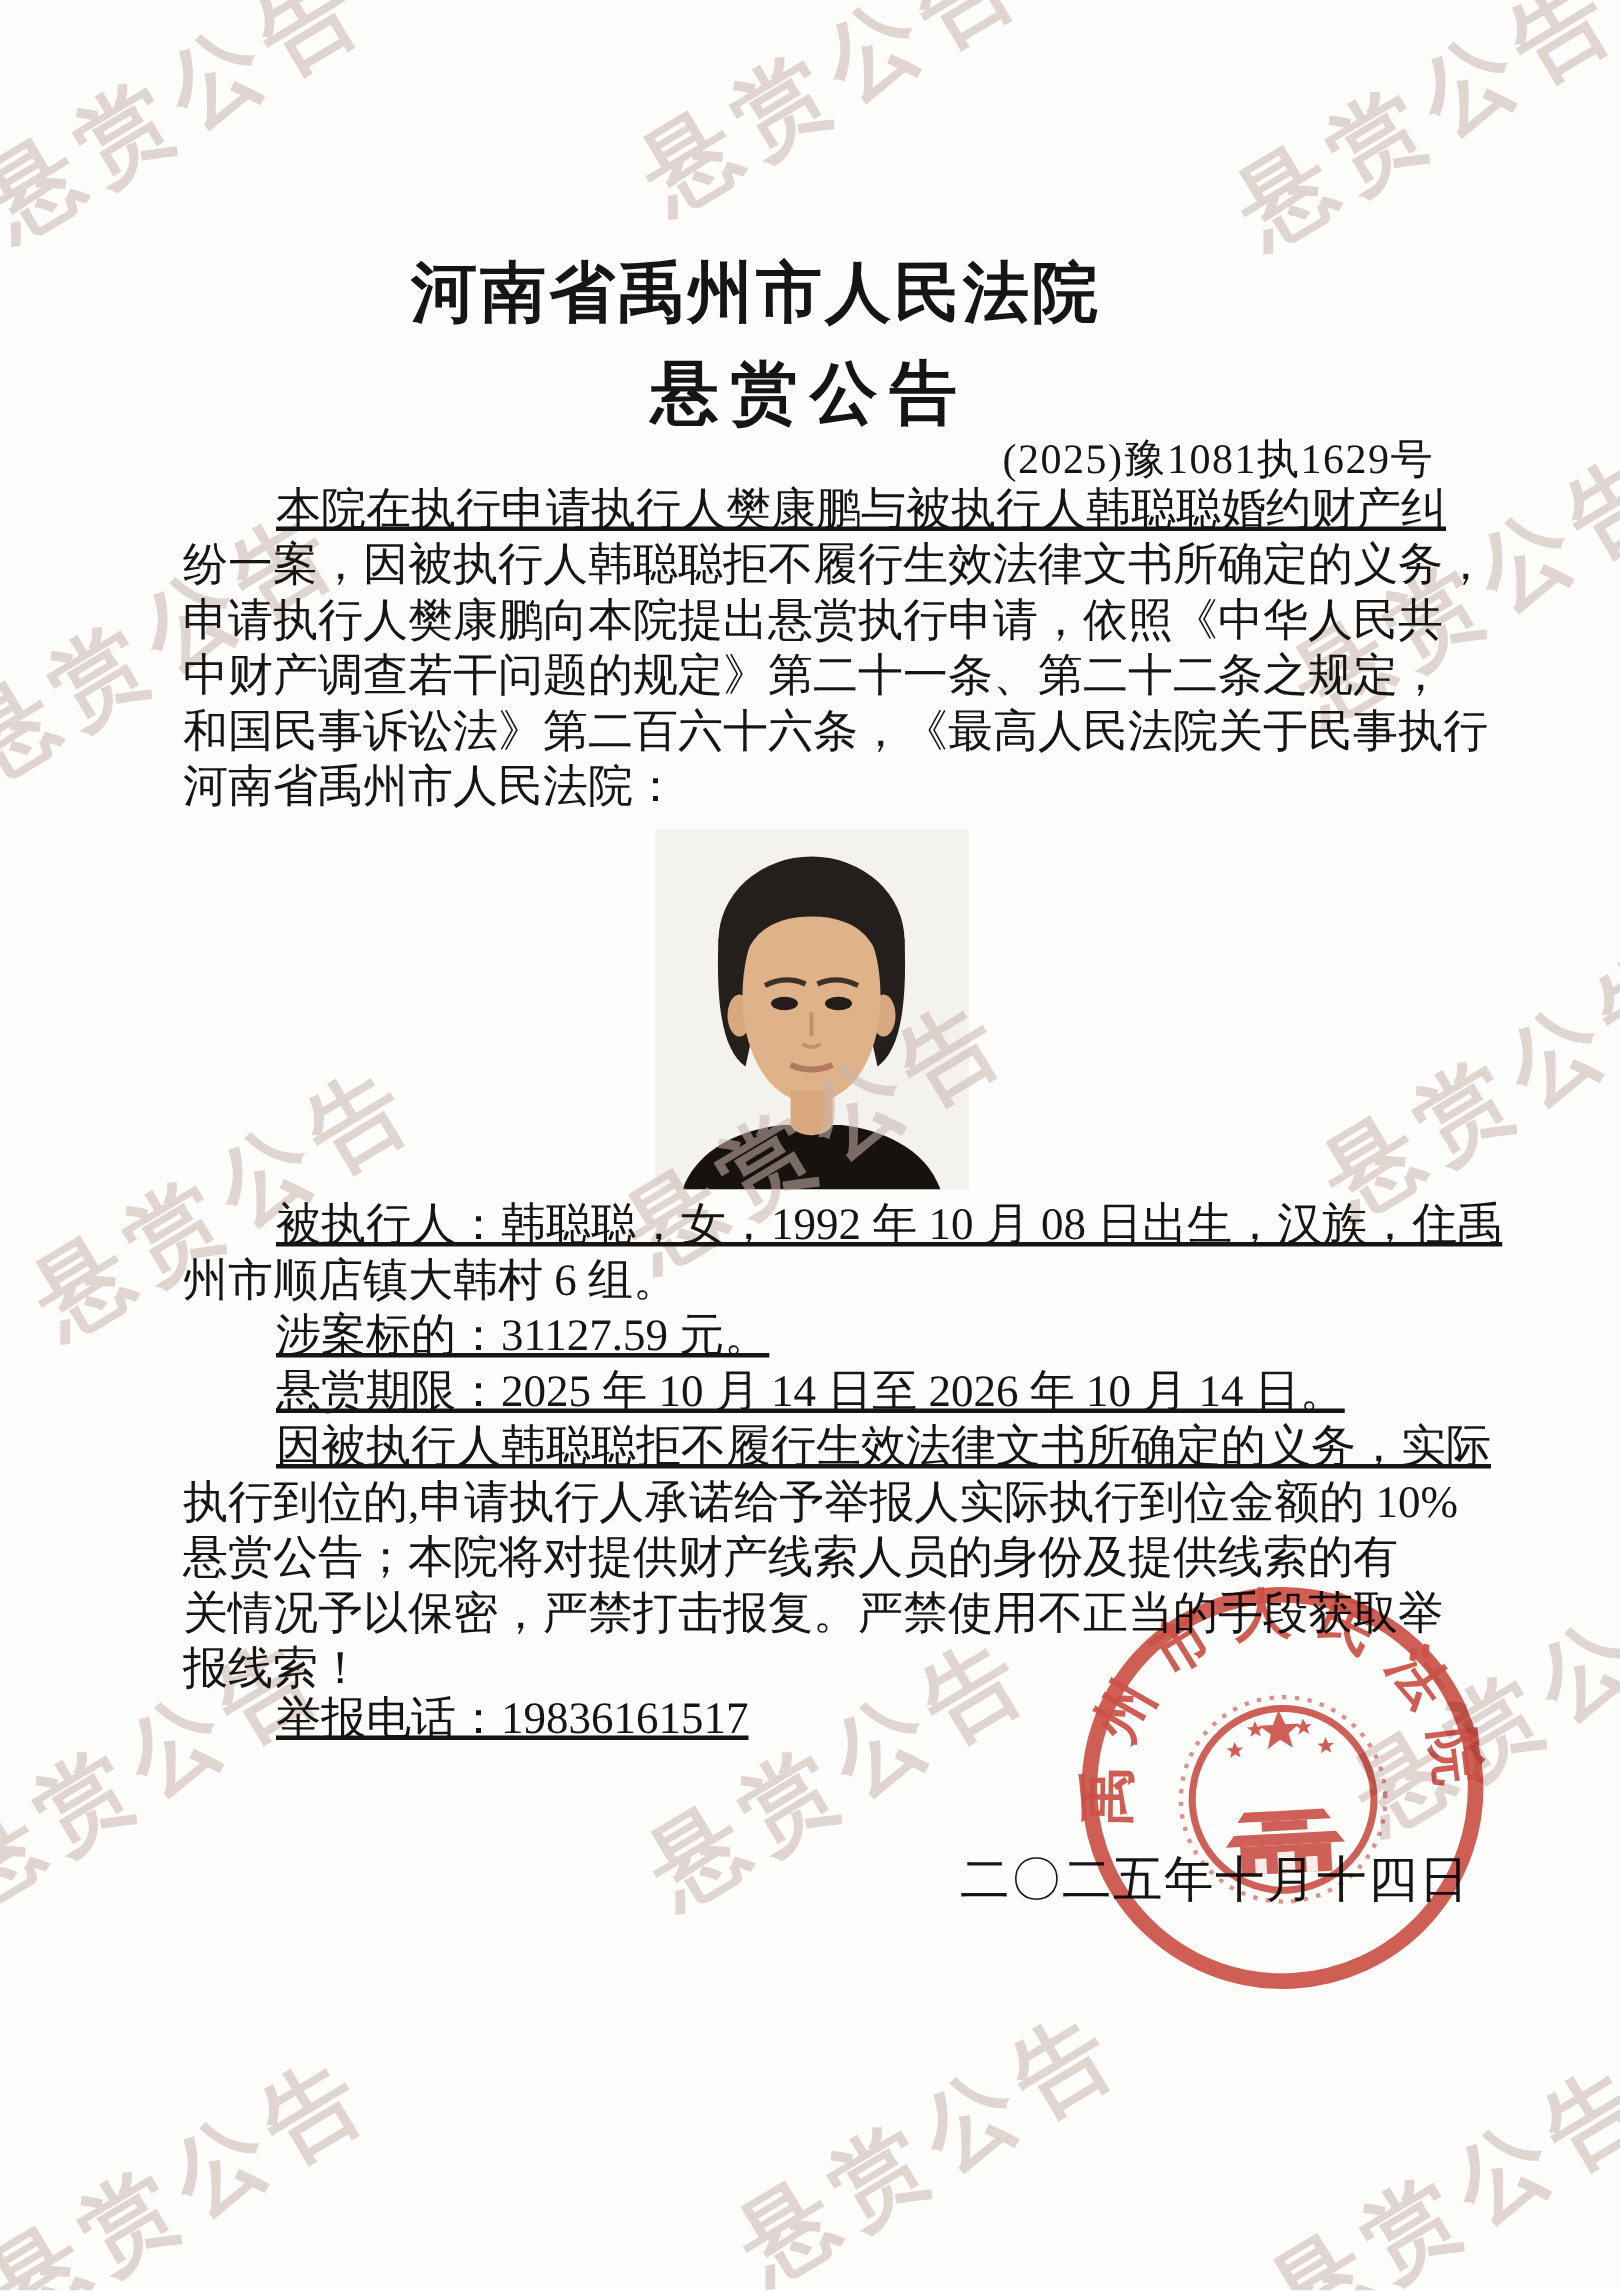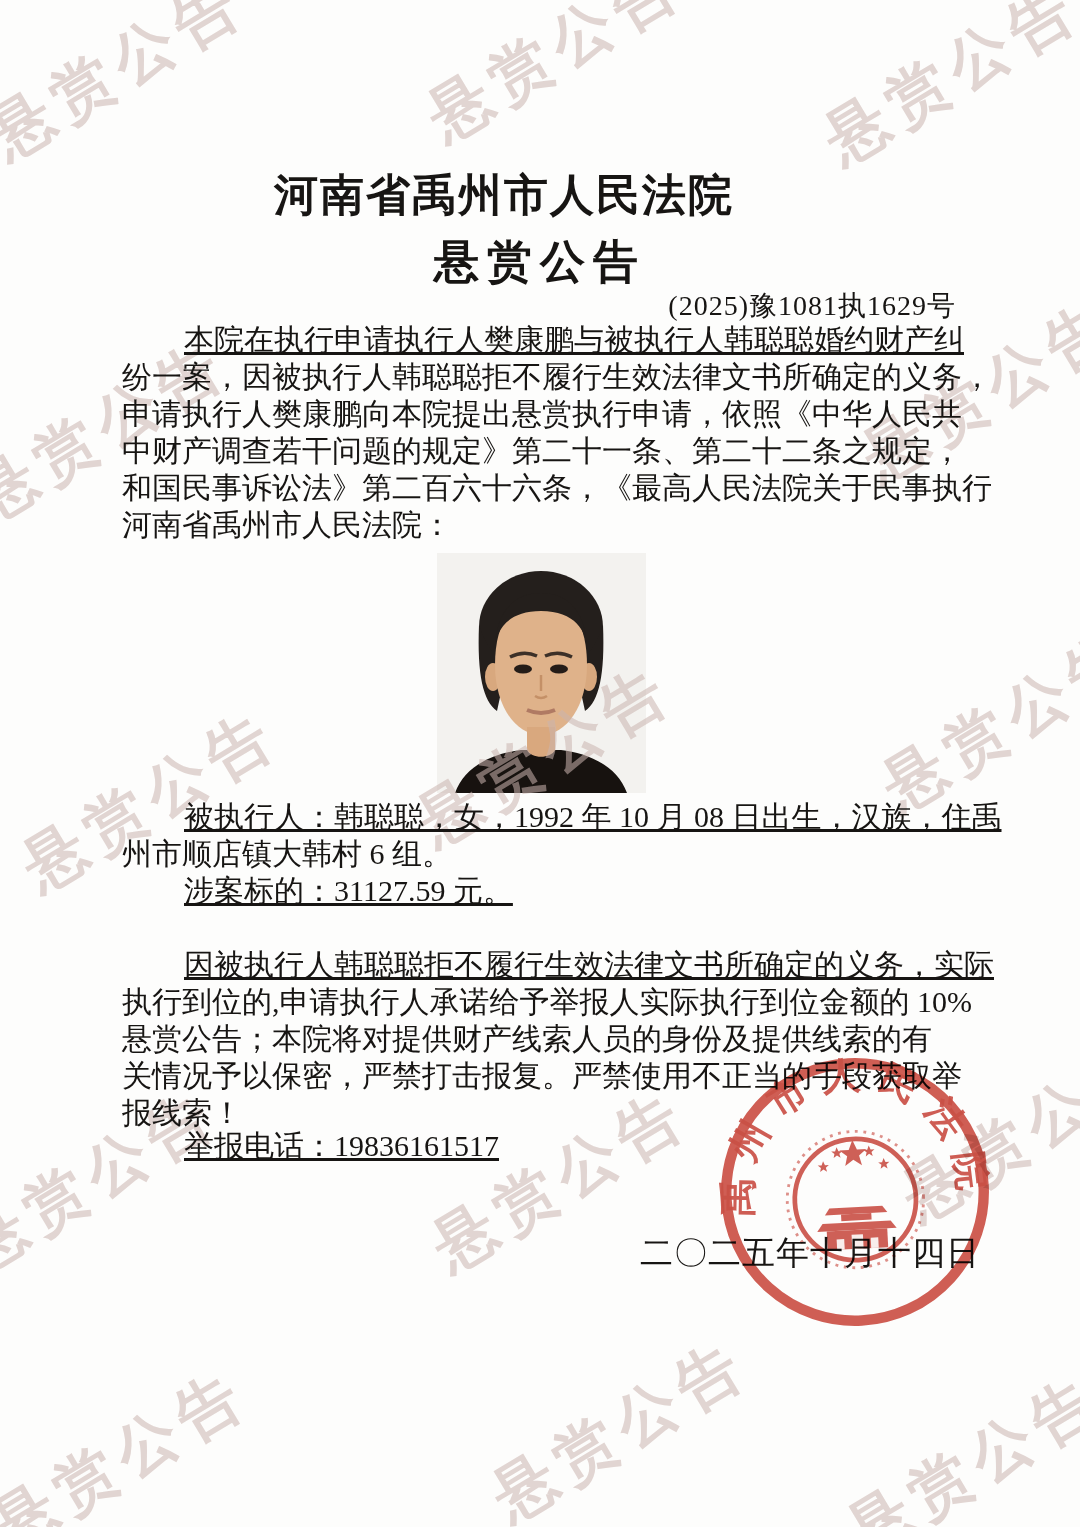--- a/index.html
+++ b/index.html
@@ -114,20 +114,23 @@
 
   <div class="txt para p2">
     <div class="line indent">被执行人：韩聪聪，女，1992 年 10 月 08 日出生，汉族，住禹</div>
     <div class="line">州市顺店镇大韩村 6 组。</div>
   </div>
 
   <div class="txt para p3">
     <div class="line indent">涉案标的：31127.59 元。</div>
   </div>
 
+  <div class="txt para p4">
+    <div class="line indent">悬赏期限：2025 年 10 月 14 日至 2026 年 10 月 14 日。</div>
+  </div>
 
   <div class="txt para p5">
     <div class="line indent">因被执行人韩聪聪拒不履行生效法律文书所确定的义务，实际</div>
     <div class="line">执行到位的,申请执行人承诺给予举报人实际执行到位金额的 10%</div>
     <div class="line">悬赏公告；本院将对提供财产线索人员的身份及提供线索的有</div>
     <div class="line">关情况予以保密，严禁打击报复。严禁使用不正当的手段获取举</div>
     <div class="line">报线索！</div>
   </div>
 
   <div class="txt para phone">

